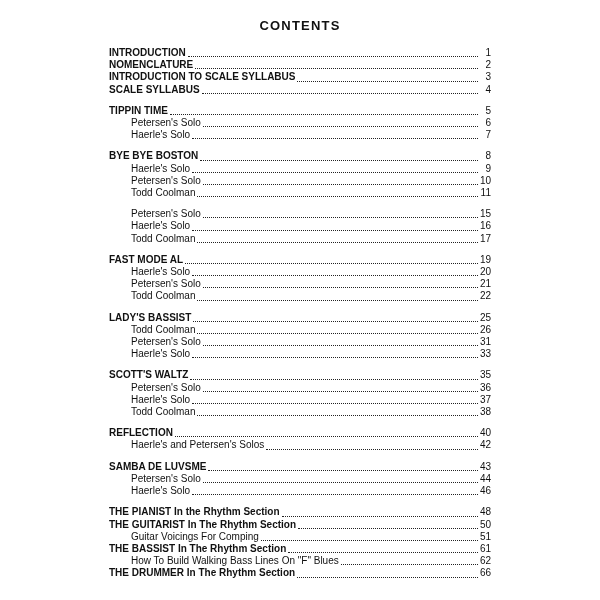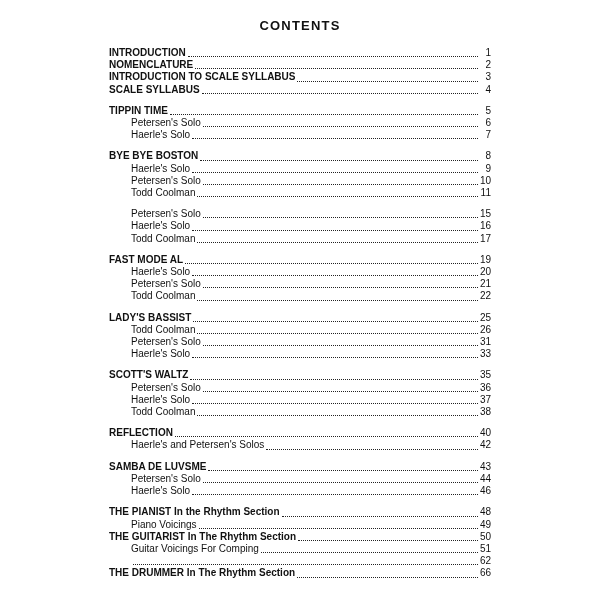--- a/index.html
+++ b/index.html
@@ -234,36 +234,37 @@
         <span class="label">Haerle's Solo</span>
         <span class="dots"></span>
         <span class="page-no">46</span>
       </div>
       <div class="gap"></div>
       <div class="entry main">
         <span class="label">THE PIANIST In the Rhythm Section</span>
         <span class="dots"></span>
         <span class="page-no">48</span>
       </div>
-      <div class="entry sub">
-        <span class="label">Piano Voicings</span>
-        <span class="dots"></span>
-        <span class="page-no">49</span>
-      </div>
       <div class="entry main">
         <span class="label">THE GUITARIST In The Rhythm Section</span>
         <span class="dots"></span>
         <span class="page-no">50</span>
       </div>
       <div class="entry sub">
         <span class="label">Guitar Voicings For Comping</span>
         <span class="dots"></span>
         <span class="page-no">51</span>
       </div>
-      <div class="entry sub">
+      <div class="entry main">
+        <span class="label">THE BASSIST In The Rhythm Section</span>
+        <span class="dots"></span>
+        <span class="page-no">61</span>
+      </div>
+      <div class="entry sub">
+        <span class="label">How To Build Walking Bass Lines On "F" Blues</span>
         <span class="dots"></span>
         <span class="page-no">62</span>
       </div>
       <div class="entry main">
         <span class="label">THE DRUMMER In The Rhythm Section</span>
         <span class="dots"></span>
         <span class="page-no">66</span>
       </div>
     </div>
 

